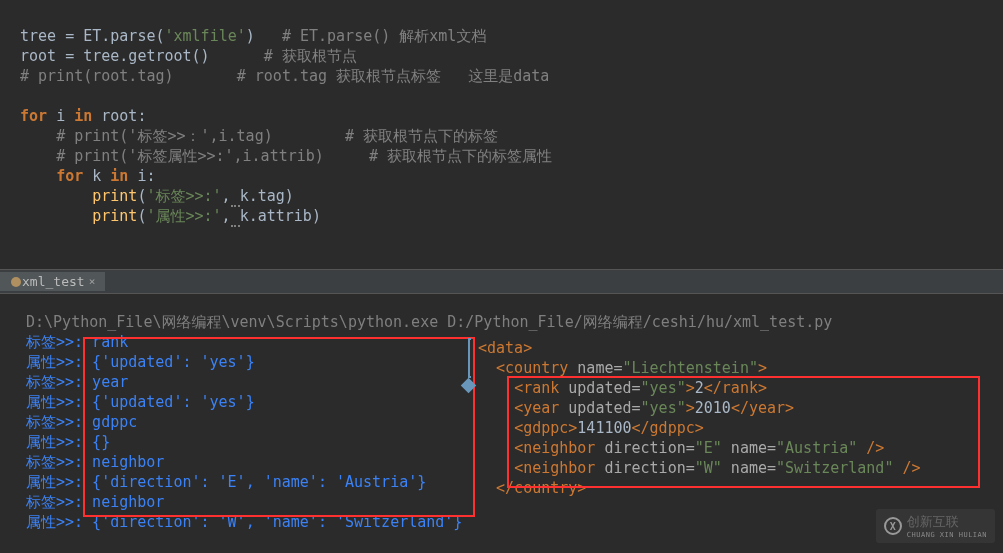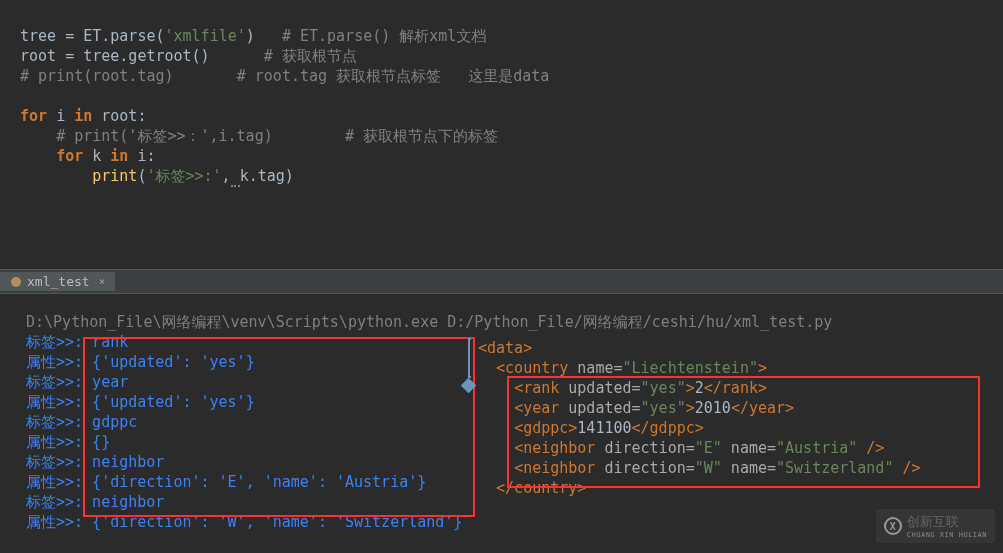--- a/index.html
+++ b/index.html
@@ -39,21 +39,20 @@
       height: 24px;
       align-items: center;
       border-bottom: 1px solid #555;
     }
     .tab {
       background: #515658;
       padding: 2px 10px;
       font-size: 13px;
       display: flex;
       align-items: center;
-      gap: 5px;
       color: #bbbbbb;
     }
     .tab-icon {
       width: 12px;
       height: 12px;
       display: inline-block;
     }
     .tab-close {
       color: #a0a0a0;
       font-size: 11px;
@@ -157,22 +156,24 @@
 <body>
 
 <div class="editor-pane">
   <div class="code-line"> </div>
   <div class="code-line"><span class="ident">tree = ET.parse(</span><span class="str">'xmlfile'</span><span class="ident">)   </span><span class="comment"># ET.parse() 解析xml文档</span></div>
   <div class="code-line"><span class="ident">root = tree.getroot()      </span><span class="comment"># 获取根节点</span></div>
   <div class="code-line"><span class="comment"># print(root.tag)       # root.tag 获取根节点标签   这里是data</span></div>
   <div class="code-line"> </div>
   <div class="code-line"><span class="kw">for</span> <span class="ident">i</span> <span class="kw">in</span> <span class="ident">root:</span></div>
   <div class="code-line">    <span class="comment"># print('标签&gt;&gt;：',i.tag)        # 获取根节点下的标签</span></div>
+  <div class="code-line">    <span class="comment"># print('标签属性&gt;&gt;:',i.attrib)     # 获取根节点下的标签属性</span></div>
   <div class="code-line">    <span class="kw">for</span> <span class="ident">k</span> <span class="kw">in</span> <span class="ident">i:</span></div>
   <div class="code-line">        <span class="func">print</span>(<span class="str">'标签&gt;&gt;:'</span><span class="ident">,</span><span class="squiggle"> </span><span class="ident">k.tag)</span></div>
+  <div class="code-line">        <span class="func">print</span>(<span class="str">'属性&gt;&gt;:'</span><span class="ident">,</span><span class="squiggle"> </span><span class="ident">k.attrib)</span></div>
 </div>
 
 <div class="tab-bar">
   <div class="tab">
     <span class="tab-icon">
       <svg viewBox="0 0 12 12">
           <circle cx="6" cy="6" r="5" fill="#b09060"></circle>
         </svg>
     </span>
     <span>xml_test</span>

